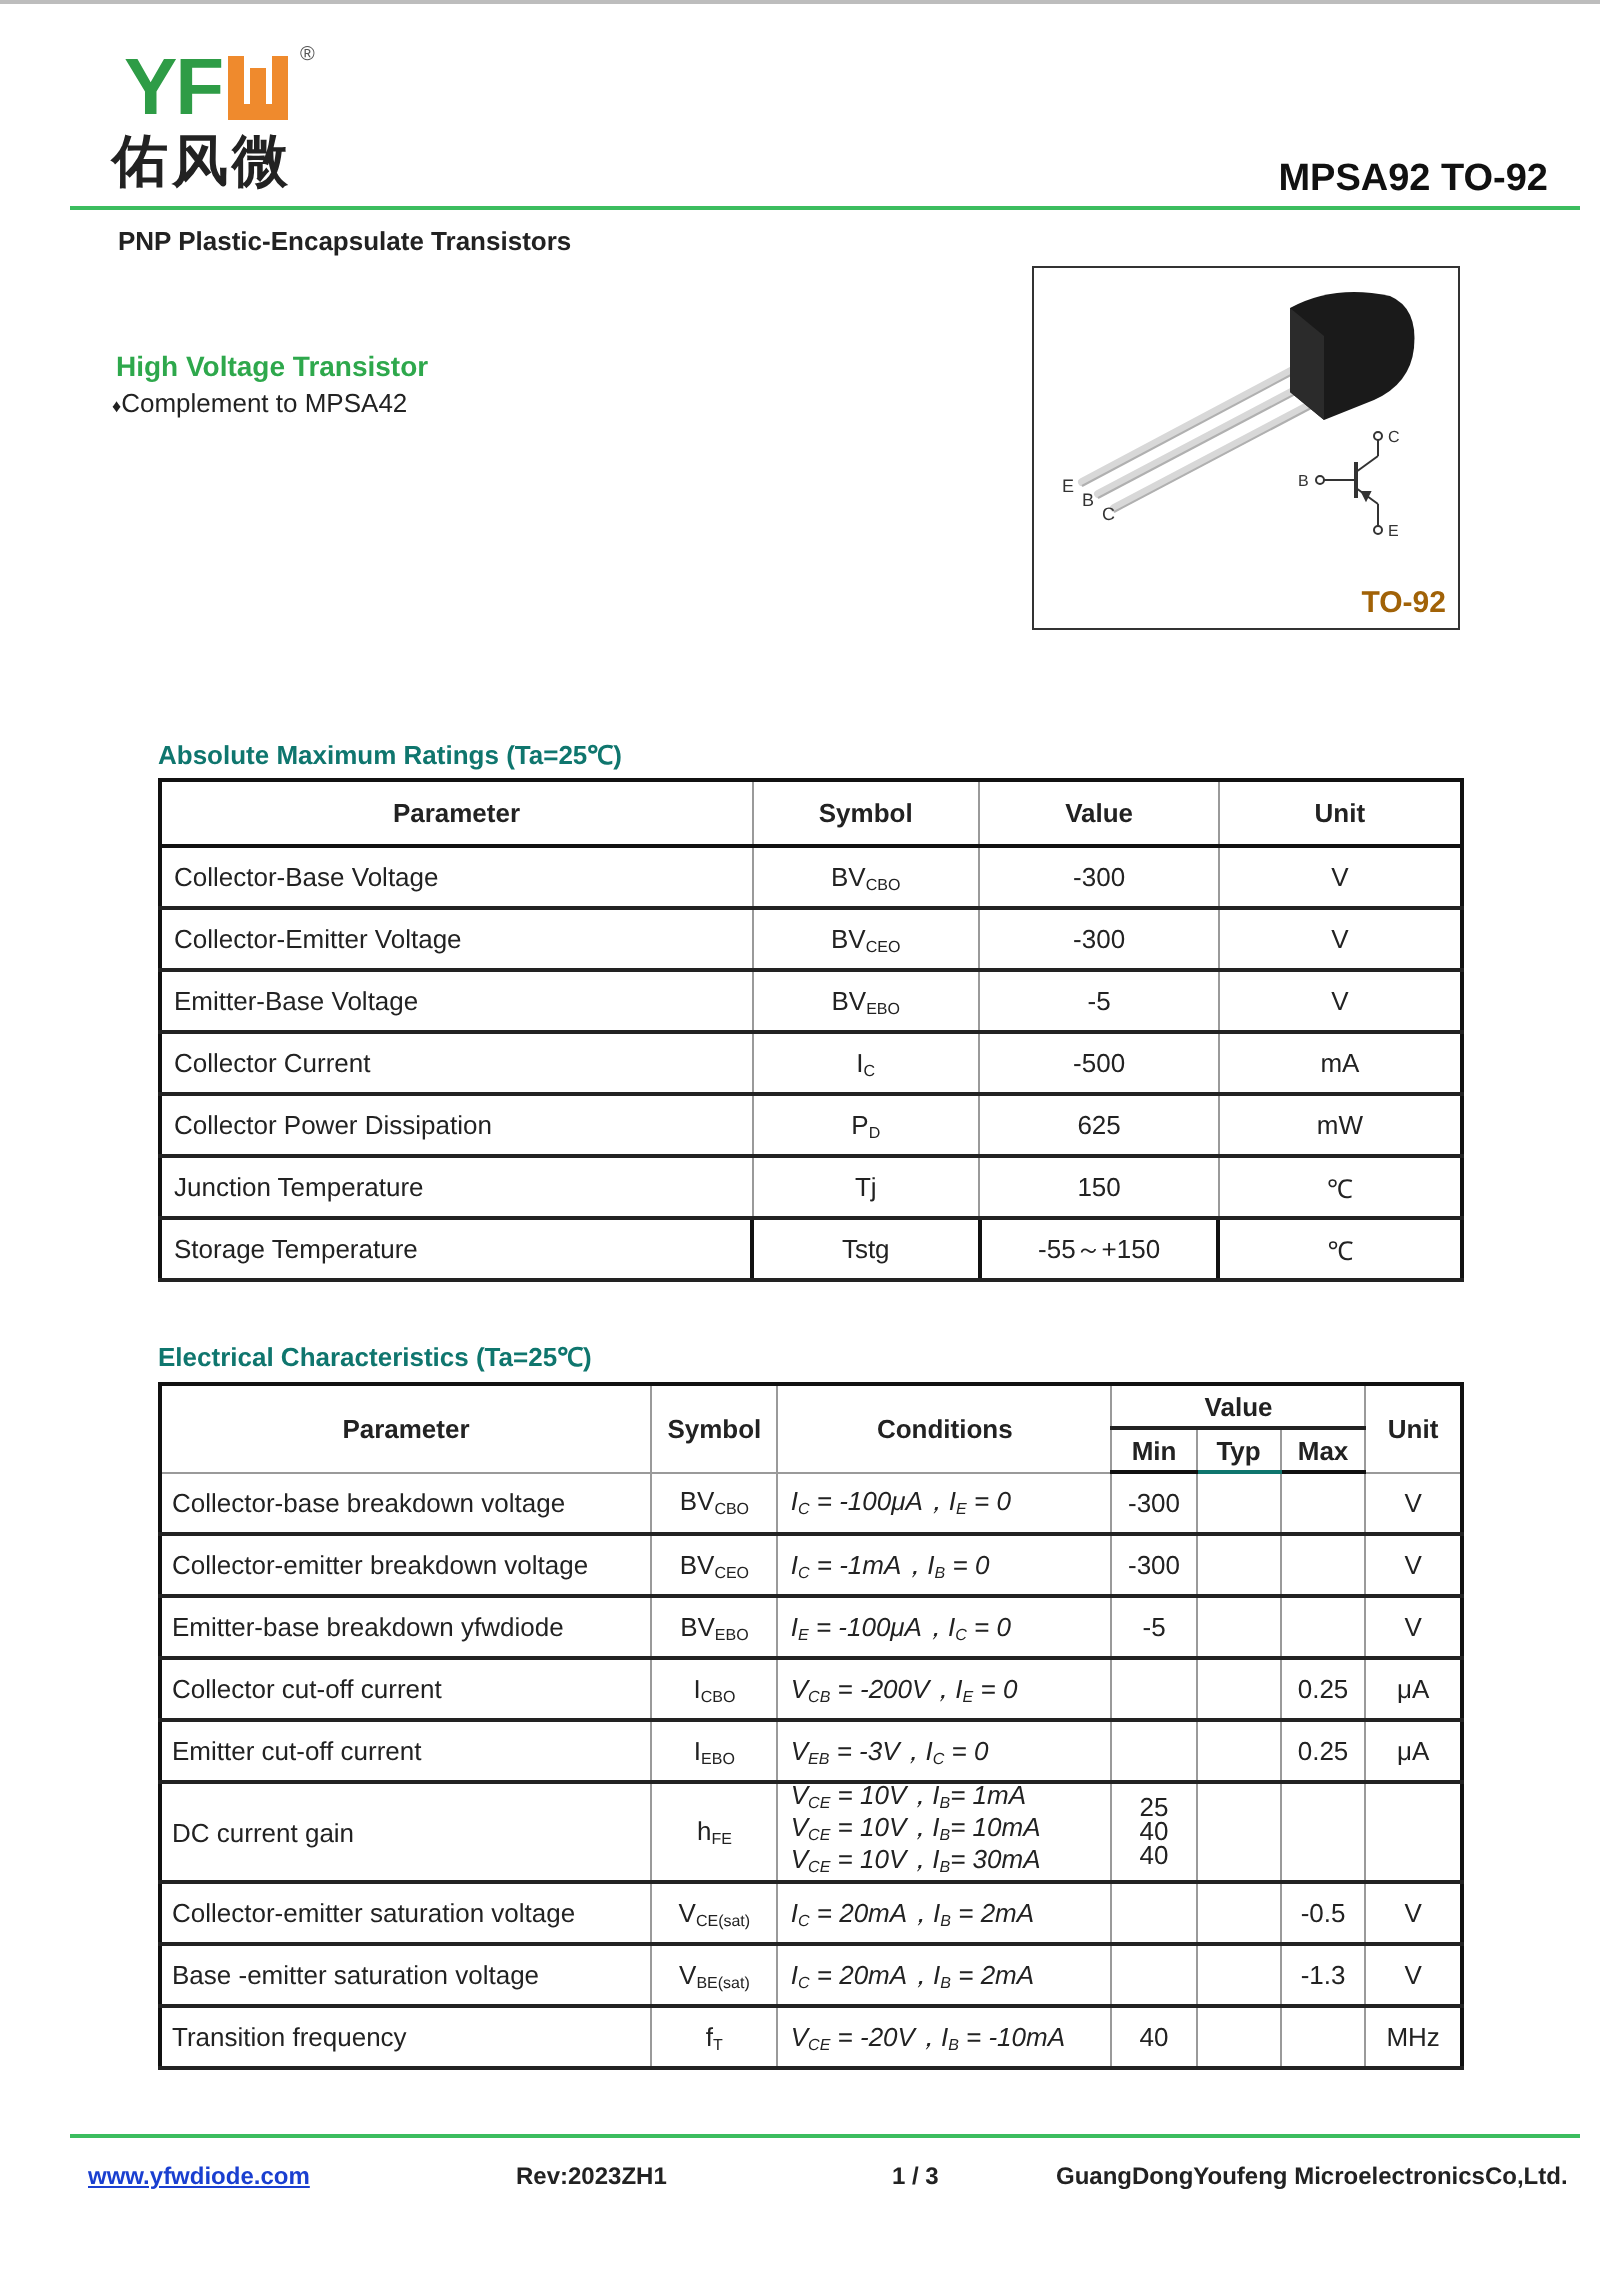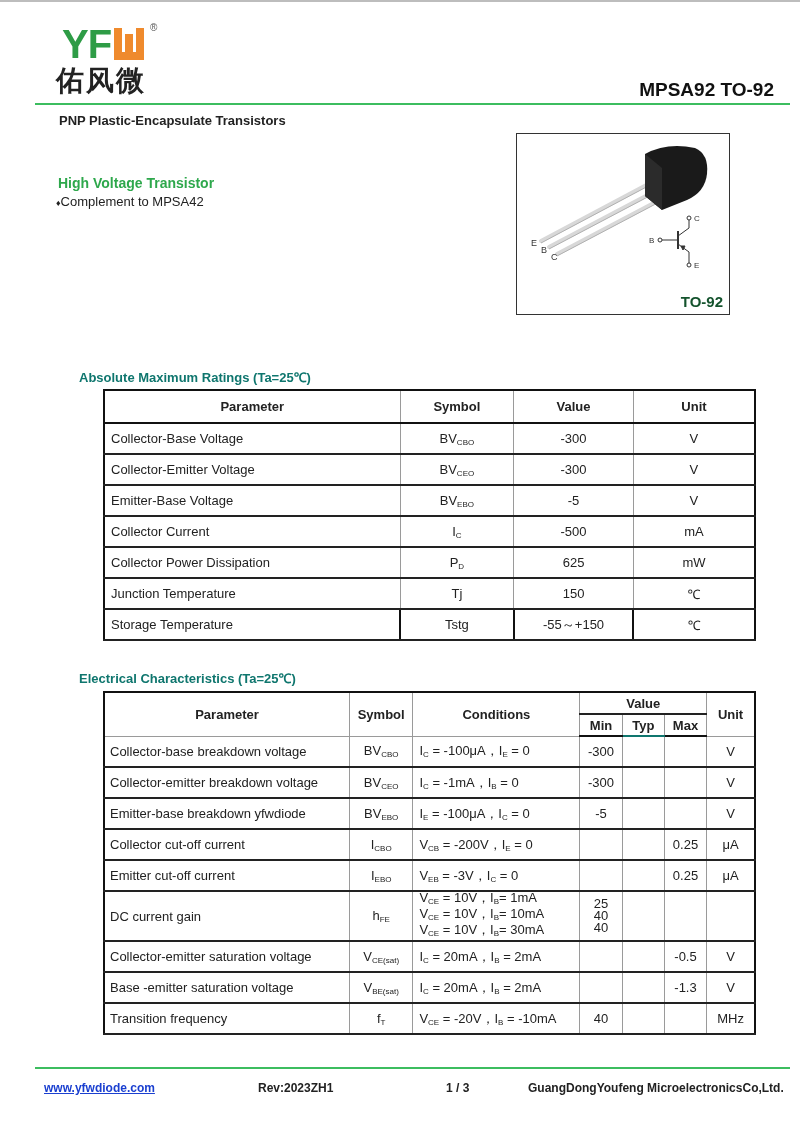--- a/index.html
+++ b/index.html
@@ -10,35 +10,35 @@
   .logo-yf { position:absolute; left:12px; top:0; font-size:40px; font-weight:bold; color:#2e9c46; letter-spacing:-1px; line-height:40px; }
   .logo-w { position:absolute; left:64px; top:4px; width:30px; height:32px; }
   .logo-reg { position:absolute; left:100px; top:-2px; font-size:10px; color:#555; }
   .logo-cn { position:absolute; left:6px; top:40px; font-size:28px; font-weight:bold; color:#222; letter-spacing:2px; line-height:34px; }
   .title-right { position:absolute; right:26px; top:79px; font-size:19px; font-weight:bold; color:#111; }
   .greenline { position:absolute; height:2px; background:#3cbd5f; }
   .subtitle { position:absolute; left:59px; top:113px; font-size:13px; font-weight:bold; color:#222; }
   .feature-title { position:absolute; left:58px; top:175px; font-size:14px; font-weight:bold; color:#2ea84c; }
   .feature-item { position:absolute; left:56px; top:194px; font-size:13px; color:#222; }
   .pkg { position:absolute; left:516px; top:133px; width:212px; height:180px; border:1.5px solid #333; background:#fff; }
-  .pkg-label { position:absolute; right:6px; bottom:4px; font-size:15px; font-weight:bold; color:#14532d; }
+  .pkg-label { position:absolute; right:6px; bottom:4px; font-size:15px; font-weight:bold; color:#a16207; }
   .section-title { position:absolute; left:79px; font-size:13px; font-weight:bold; color:#0f766e; }
-  table { position:absolute; border-collapse:collapse; font-size:13px; color:#222;margin-left:24px; }
+  table { position:absolute; border-collapse:collapse; font-size:13px; color:#222; }
   td, th { border:1px solid #9a9a9a; padding:0 6px; }
   th { font-weight:bold; color:#222; }
   .amr { left:79px; top:389px; width:653px; border:2px solid #111; }
   .amr th { height:31px; text-align:center; border-bottom:2px solid #111; }
   .amr td { height:29px; border-bottom:2px solid #222; }
   .amr td.c { text-align:center; }
   .amr tr.last td { border-right:2px solid #111; }
   .ec { left:79px; top:691px; width:653px; border:2px solid #111; }
   .ec th { text-align:center; height:20px; padding:0 3px; }
   .ec td { height:29px; padding:0 5px; border-bottom:2px solid #222; }
   .ec td.c { text-align:center; }
-  .ec td.r { text-align:left; padding-left:6px; }
+  .ec td.r { text-align:left; padding-left:6px;font-style:italic; }
   sub { font-size:8px; vertical-align:-2px; }
   .multi { line-height:12px; font-size:13px; }
   .footer-text { position:absolute; top:1081px; font-size:12px; font-weight:bold; color:#222;padding-left:44px; }
   .footer-link { position:absolute; left:44px; top:1081px; font-size:12px; font-weight:bold; color:#1a3fd0; text-decoration:underline; }
 </style>
 </head>
 <body>
 
 <div class="topline"></div>
 

